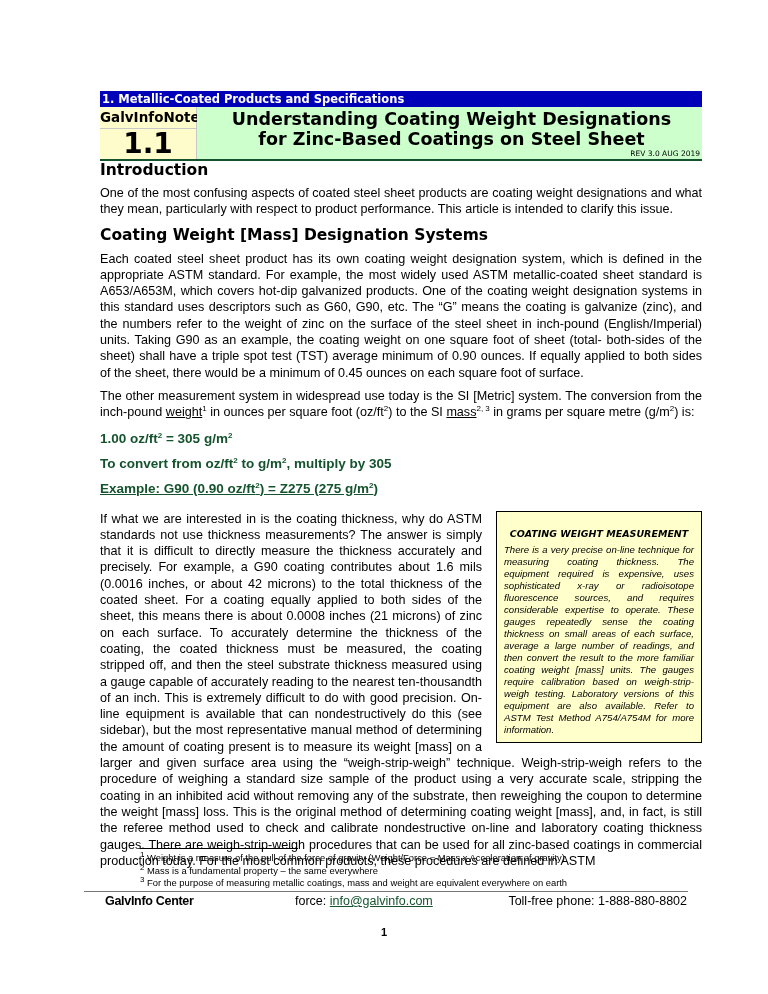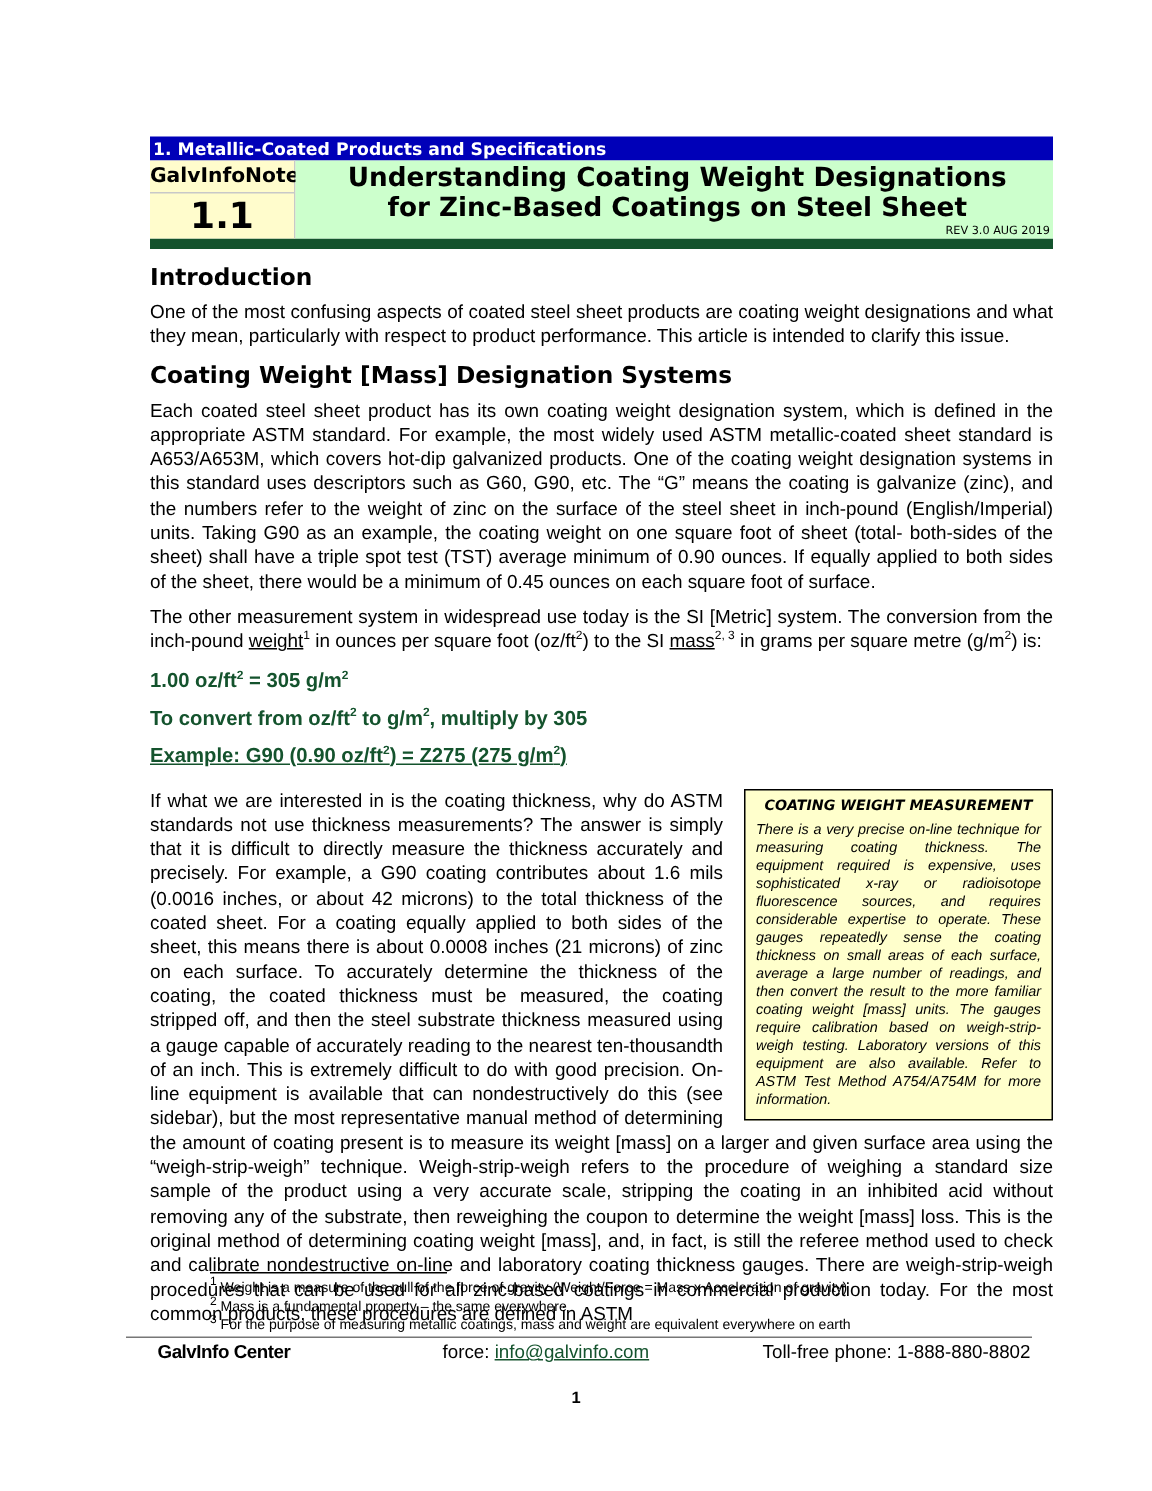--- a/index.html
+++ b/index.html
@@ -4,43 +4,43 @@
 <style>
   html, body { margin: 0; padding: 0; background: #ffffff; }
   body { width: 768px; height: 994px; position: relative; overflow: hidden;
          font-family: "Liberation Sans", sans-serif; color: #000; }
   .page { position: absolute; left: 100px; top: 91px; width: 602px; }
 
   
   .section-bar { background: #0000b8; color: #fff; font-family: "DejaVu Sans", sans-serif;
                  font-weight: bold; font-size: 11.5px; height: 16px; line-height: 16px;
                  padding-left: 2px; white-space: nowrap; }
-  .header-grid { display: flex; border-bottom: 7px solid #14532d; height: 52px; }
+  .header-grid { display: flex; border-bottom: 2px solid #14532d; height: 52px; }
   .note-col { width: 96px; background: #fffccc; border-right: 1px solid #c8c8c8;
               display: flex; flex-direction: column; }
   .note-label { font-family: "DejaVu Sans", sans-serif; font-weight: bold; font-size: 13.5px;
                 text-align: center; height: 21px; line-height: 21px; border-bottom: 1px solid #c8c8c8; }
-  .note-num { font-family: "DejaVu Sans", sans-serif; font-weight: bold; font-size: 24px;
+  .note-num { font-family: "DejaVu Sans", sans-serif; font-weight: bold; font-size: 28px;
               text-align: center; line-height: 30px; }
   .title-col { flex: 1; background: #ccffcc; position: relative; }
   .title { font-family: "DejaVu Sans", sans-serif; font-weight: bold; font-size: 17.5px;
            text-align: center; line-height: 20px; padding-top: 2px; padding-left: 4px; }
   .rev { position: absolute; right: 2px; bottom: 1px; font-family: "DejaVu Sans", sans-serif;
          font-size: 7.5px; }
 
   h2 { font-family: "DejaVu Sans", sans-serif; font-weight: bold; font-size: 15.5px;
        margin: 0; line-height: 19px; }
   p { font-size: 12.6px; line-height: 16.3px; margin: 0; text-align: justify; }
   sup { font-size: 8px; line-height: 0; vertical-align: super; }
   u { text-decoration: underline; }
 
   .formula { color: #14532d; font-weight: bold; font-size: 13.5px; line-height: 16px; }
 
   .sidebar { float: right; width: 206px; margin: 0 0 0 14px; background: #ffffcc;
-             border: 1px solid #000; padding: 4px 7px 6px 7px; box-sizing: border-box; }
+             border: 1px solid #000; padding: 15px 7px 6px 7px; box-sizing: border-box; }
   .sidebar-title { font-family: "DejaVu Sans", sans-serif; font-weight: bold; font-style: italic;
                    font-size: 9.5px; text-align: center; line-height: 14px; margin-bottom: 3px; }
   .sidebar-text { font-style: italic; font-size: 9.6px; line-height: 12px; text-align: justify; }
 
   .fn-rule { position: absolute; left: 140px; top: 848px; width: 158px; border-top: 1px solid #000; }
   .footnotes { position: absolute; left: 140px; top: 852px; width: 550px; font-size: 9.4px; line-height: 12.6px; }
   .footer-rule { position: absolute; left: 84px; top: 891px; width: 604px; border-top: 1px solid #777; }
   .footer { position: absolute; left: 105px; top: 893px; width: 582px; font-size: 12.5px; line-height: 16px; }
   .footer .org { position: absolute; left: 0; font-weight: bold; letter-spacing: -0.3px; }
   .footer .email { position: absolute; left: 190px; }
@@ -61,21 +61,21 @@
     </div>
     <div class="title-col">
       <div class="title">
         <div>Understanding Coating Weight Designations</div>
         <div>for Zinc-Based Coatings on Steel Sheet</div>
       </div>
       <div class="rev">REV 3.0 AUG 2019</div>
     </div>
   </div>
 
-  <h2 style="margin-top:10px;">Introduction</h2>
+  <h2 style="">Introduction</h2>
   <p style="margin-top:5px;">One of the most confusing aspects of coated steel sheet products are coating weight designations and what they mean, particularly with respect to product performance. This article is intended to clarify this issue.</p>
 
   <h2 style="margin-top:8px;">Coating Weight [Mass] Designation Systems</h2>
   <p style="margin-top:6px;">Each coated steel sheet product has its own coating weight designation system, which is defined in the appropriate ASTM standard. For example, the most widely used ASTM metallic-coated sheet standard is A653/A653M, which covers hot-dip galvanized products. One of the coating weight designation systems in this standard uses descriptors such as G60, G90, etc. The “G” means the coating is galvanize (zinc), and the numbers refer to the weight of zinc on the surface of the steel sheet in inch-pound (English/Imperial) units. Taking G90 as an example, the coating weight on one square foot of sheet (total- both-sides of the sheet) shall have a triple spot test (TST) average minimum of 0.90 ounces. If equally applied to both sides of the sheet, there would be a minimum of 0.45 ounces on each square foot of surface.</p>
 
   <p style="margin-top:7px;"><span>The other measurement system in widespread use today is the SI [Metric] system. The conversion from the inch-pound </span><u>weight</u><sup>1</sup><span> in ounces per square foot (oz/ft</span><sup>2</sup><span>) to the SI </span><u>mass</u><sup>2, 3</sup><span> in grams per square metre (g/m</span><sup>2</sup><span>) is:</span></p>
 
   <div class="formula" style="margin-top:10px;"><span>1.00 oz/ft</span><sup>2</sup><span> = 305 g/m</span><sup>2</sup></div>
   <div class="formula" style="margin-top:9px;"><span>To convert from oz/ft</span><sup>2</sup><span> to g/m</span><sup>2</sup><span>, multiply by 305</span></div>
   <div class="formula" style="margin-top:9px;text-decoration:underline;"><span>Example: G90 (0.90 oz/ft</span><sup>2</sup><span>) = Z275 (275 g/m</span><sup>2</sup><span>)</span></div>

